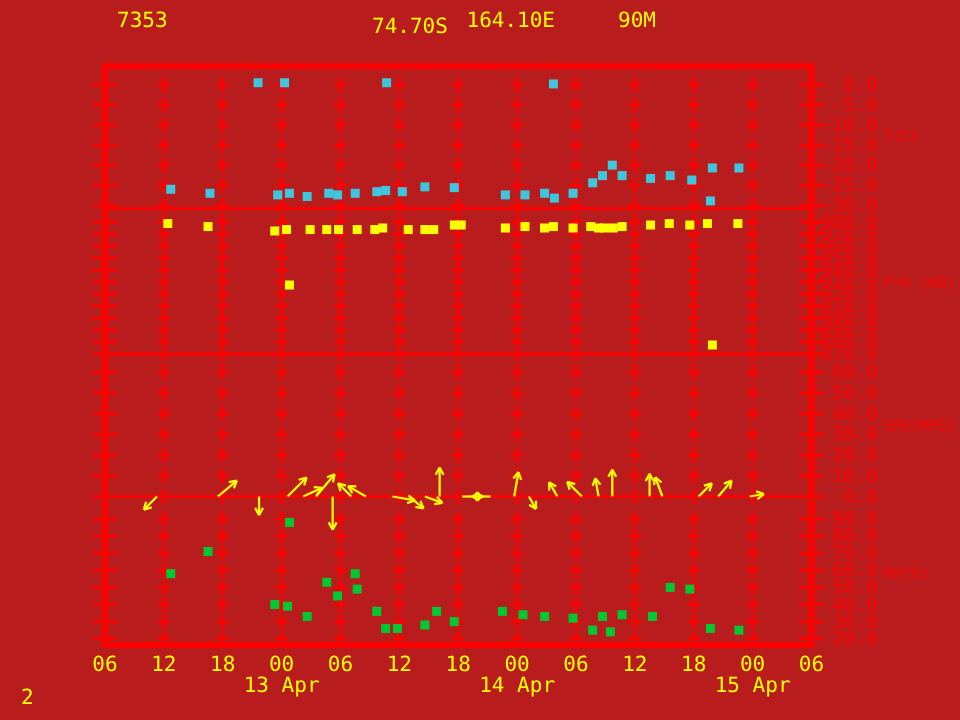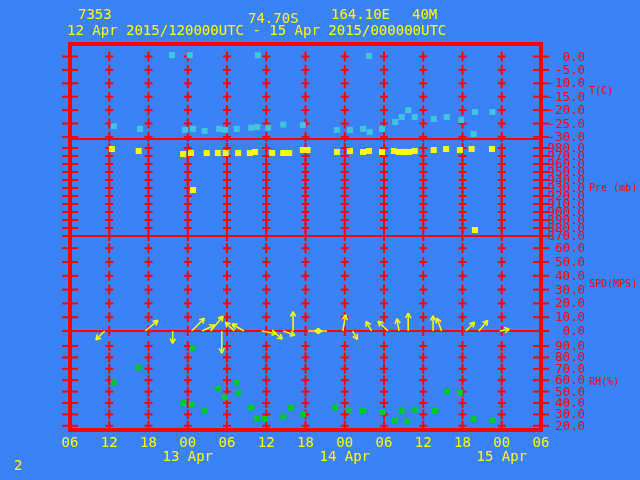--- a/index.html
+++ b/index.html
@@ -1,31 +1,30 @@
 <!DOCTYPE html>
 <html><head>
 <meta charset="utf-8">
 <style>
   html,body{margin:0;padding:0;background:#000;}
-  .screen{position:relative;width:640px;height:480px;background:#3b82f6;overflow:hidden;
+  .screen{position:relative;width:640px;height:480px;background:#b91c1c;overflow:hidden;
           font-family:"DejaVu Sans Mono",monospace;}
   .ytext{position:absolute;color:#ffff00;font-size:14px;line-height:14px;white-space:pre;}
   #plot{position:absolute;left:0;top:0;}
   #plot text{font-family:"DejaVu Sans Mono",monospace;}
   .pageno{position:absolute;left:14px;top:457px;color:#ffff00;font-size:14px;}
 </style>
 </head>
 <body>
 
 <div class="screen">
   <span class="ytext" style="left:78px;top:7px">7353</span>
   <span class="ytext" style="left:248px;top:11px">74.70S</span>
-  <span class="ytext" style="left:331px;top:7px">164.10E</span>
-  <span class="ytext" style="left:412px;top:7px">40M</span>
-  <span class="ytext" style="left:67px;top:23px">12 Apr 2015/120000UTC - 15 Apr 2015/000000UTC</span>
+  <span class="ytext" style="left:311px;top:7px">164.10E</span>
+  <span class="ytext" style="left:412px;top:7px">90M</span>
 
   <svg id="plot" width="640" height="480" viewBox="0 0 640 480">
       <rect x="70" y="44" width="471" height="386" fill="none" stroke="#ff0000" stroke-width="4"></rect>
       <line x1="70" y1="139" x2="541" y2="139" stroke="#ff0000" stroke-width="2"></line>
       <line x1="70" y1="236" x2="541" y2="236" stroke="#ff0000" stroke-width="2"></line>
       <line x1="70" y1="331" x2="541" y2="331" stroke="#ff0000" stroke-width="2"></line>
       <line x1="62" y1="56.5" x2="78" y2="56.5" stroke="#ff0000" stroke-width="2"></line>
       <line x1="533" y1="56.5" x2="549" y2="56.5" stroke="#ff0000" stroke-width="2"></line>
       <text x="585" y="60.5" fill="#ff0000" text-anchor="end" font-size="12.5px">0.0</text>
       <line x1="109.25" y1="51.5" x2="109.25" y2="61.5" stroke="#ff0000" stroke-width="2"></line>

